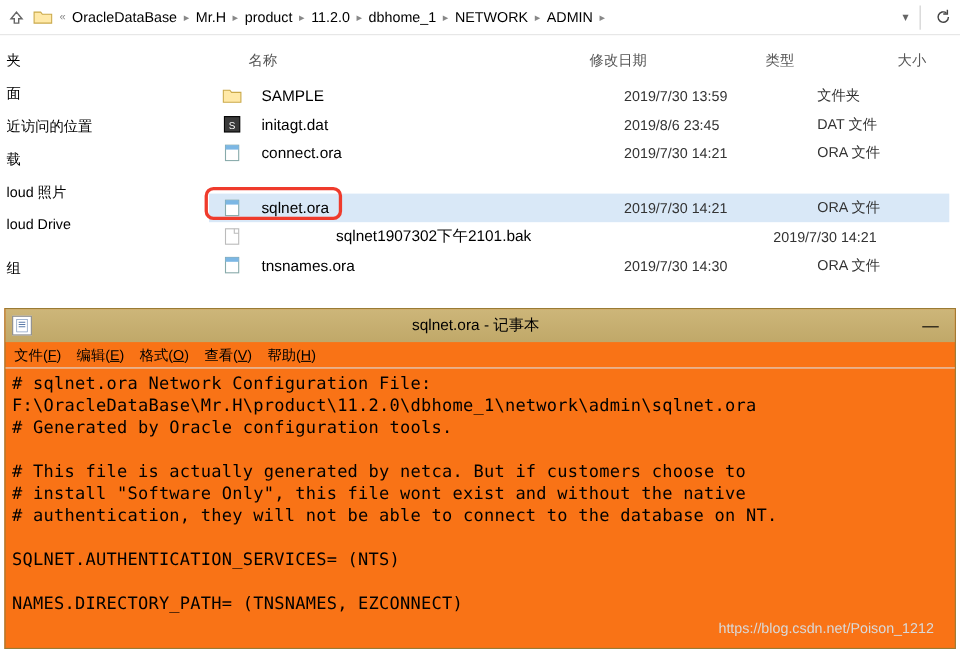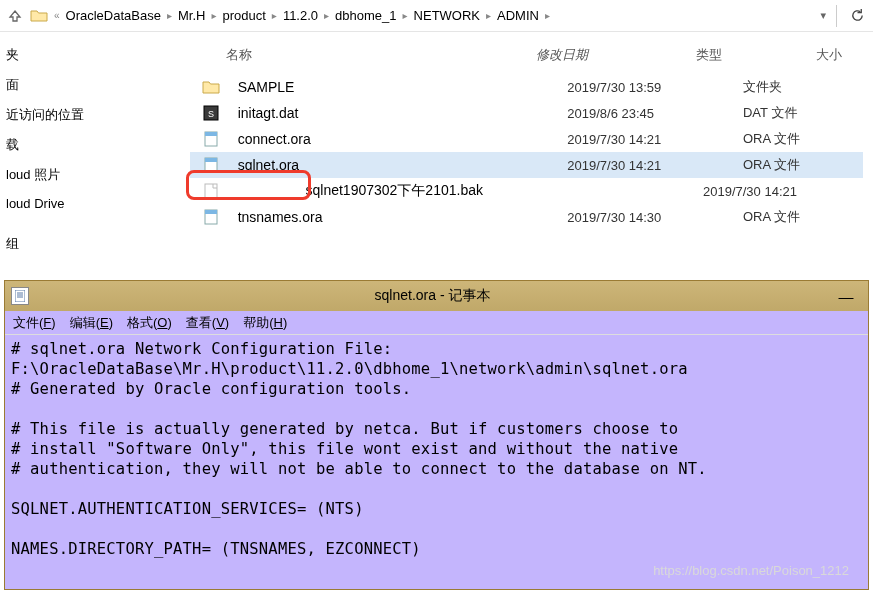--- a/index.html
+++ b/index.html
@@ -16,35 +16,35 @@
   .refresh { width: 20px; height: 20px; display: flex; align-items: center; justify-content: center; }
 
   
   .explorer-body { display: flex; height: 248px; }
   .sidebar { width: 120px; padding: 8px 0 8px 6px; font-size: 13px; }
   .sidebar div { padding: 6px 0; }
 
   .files { flex: 1; padding: 8px 10px 0 70px; }
   .cols { display: flex; font-size: 13px; color: #555; padding: 6px 0 10px 36px; }
   .cols .cname { width: 310px; }
-  .cols .cdate { width: 160px; font-style: italic; }
+  .cols .cdate { width: 160px; }
   .cols .ctype { width: 120px; }
   .cols .csize { }
 
   .row { display: flex; align-items: center; height: 26px; padding-left: 10px; justify-content: space-between; }
-  .row.sel { background: #d9e8f7; }
+  .row.sel { background: #d9e8f7; margin-top: 24px; }
   .row .ic { width: 22px; display: flex; align-items: center; justify-content: center; }
   .row .fname { width: 314px; font-size: 14px; }
   .row .fdate { width: 160px; color: #333; }
   .row .ftype { width: 120px; color: #333; }
 
   .hl { position: absolute; border: 3px solid #ef3b2c; border-radius: 8px; }
 
   
-  .notepad { position: absolute; left: 4px; top: 280px; right: 4px; bottom: 0; border: 1px solid #9a7b34; background: #c4b5fd; }
+  .notepad { position: absolute; left: 4px; top: 280px; right: 4px; bottom: 0; border: 1px solid #9a7b34; background: #f97316; }
   .np-title { height: 30px; background: linear-gradient(#cdb679, #c0a869); display: flex; align-items: center; padding: 0 6px; color: #000; font-size: 14px; }
   .np-title .np-ic { width: 18px; height: 18px; margin-right: 6px; background: #fff; border: 1px solid #888; display: flex; align-items: center; justify-content: center; }
   .np-title .spacer { flex: 1; text-align: center; }
   .np-title .winbtn { width: 32px; text-align: center; font-size: 15px; }
   .np-menu { height: 24px; display: flex; align-items: center; gap: 14px; padding: 0 8px; font-size: 13px; border-bottom: 1px solid #ddd; }
   .np-menu u { text-decoration: underline; }
   .np-body { padding: 4px 6px; font-family: "SimSun", monospace; font-size: 15.5px; line-height: 20px; white-space: pre-wrap; letter-spacing: 0.2px; }
 
   .watermark { position: absolute; right: 24px; bottom: 12px; color: #d9d9d9; font-size: 13px; font-family: sans-serif; }
 

